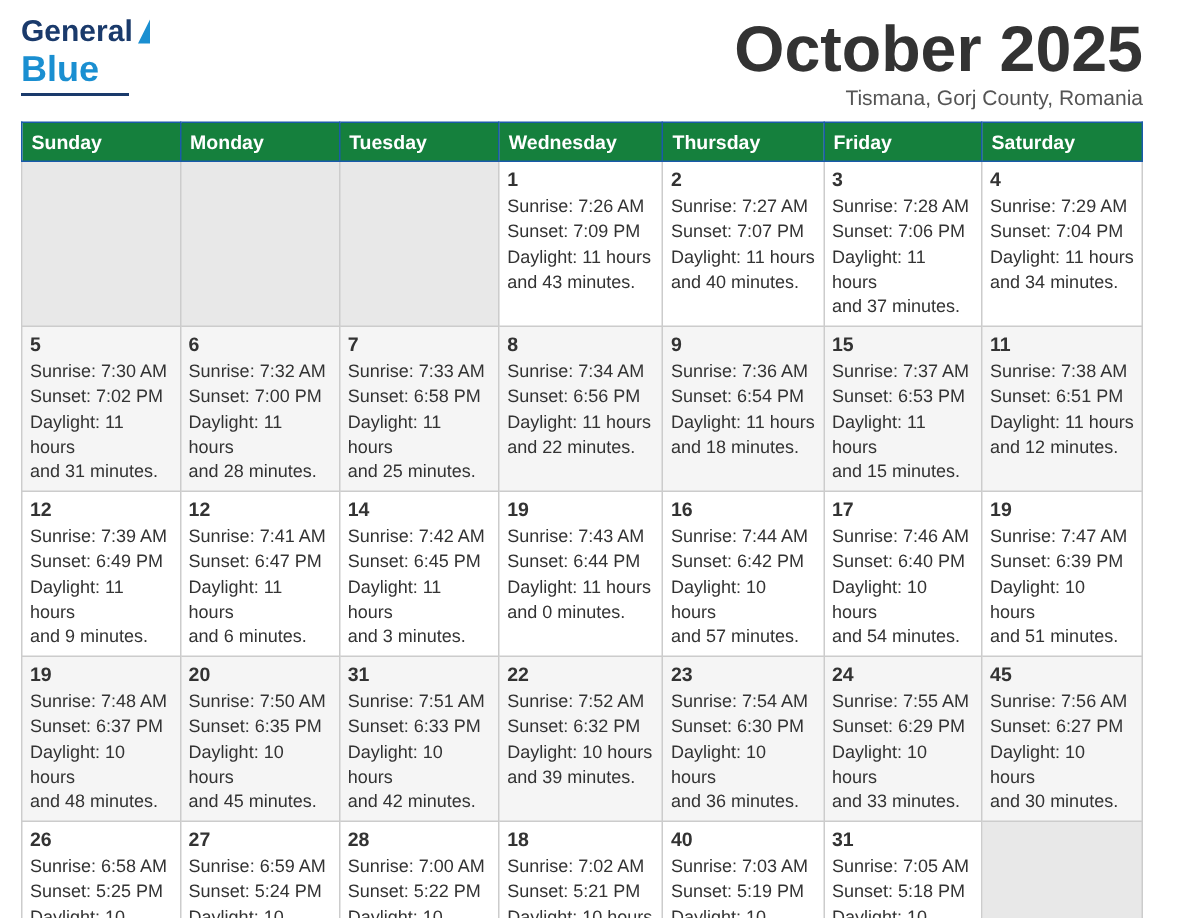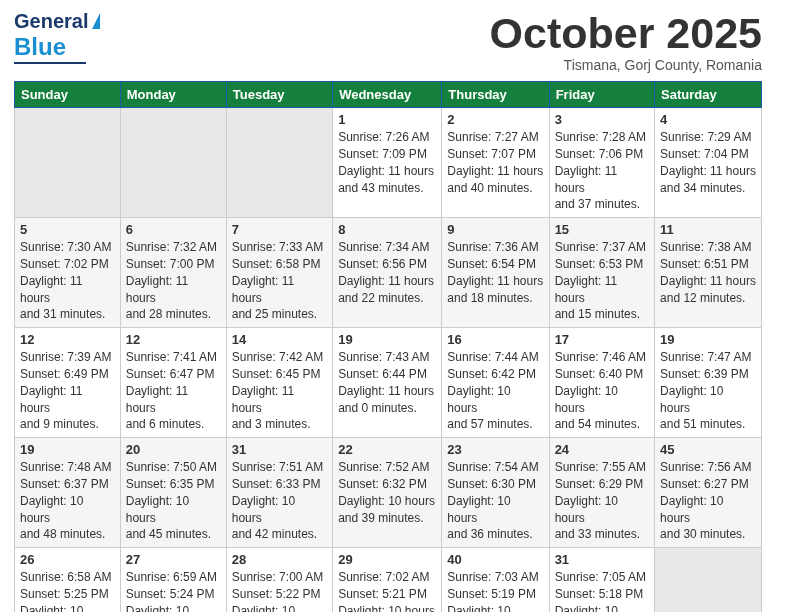--- a/index.html
+++ b/index.html
@@ -234,21 +234,21 @@
           </td>
           <td>
             <span class="day-num">27</span>
             <div class="day-info">Sunrise: 6:59 AM<br>Sunset: 5:24 PM<br>Daylight: 10 hours<br>and 24 minutes.</div>
           </td>
           <td>
             <span class="day-num">28</span>
             <div class="day-info">Sunrise: 7:00 AM<br>Sunset: 5:22 PM<br>Daylight: 10 hours<br>and 21 minutes.</div>
           </td>
           <td>
-            <span class="day-num">29</span>
+            <span class="day-num">18</span>
             <div class="day-info">Sunrise: 7:02 AM<br>Sunset: 5:21 PM<br>Daylight: 10 hours<br>and 18 minutes.</div>
           </td>
           <td>
             <span class="day-num">40</span>
             <div class="day-info">Sunrise: 7:03 AM<br>Sunset: 5:19 PM<br>Daylight: 10 hours<br>and 16 minutes.</div>
           </td>
           <td>
             <span class="day-num">31</span>
             <div class="day-info">Sunrise: 7:05 AM<br>Sunset: 5:18 PM<br>Daylight: 10 hours<br>and 13 minutes.</div>
           </td>

